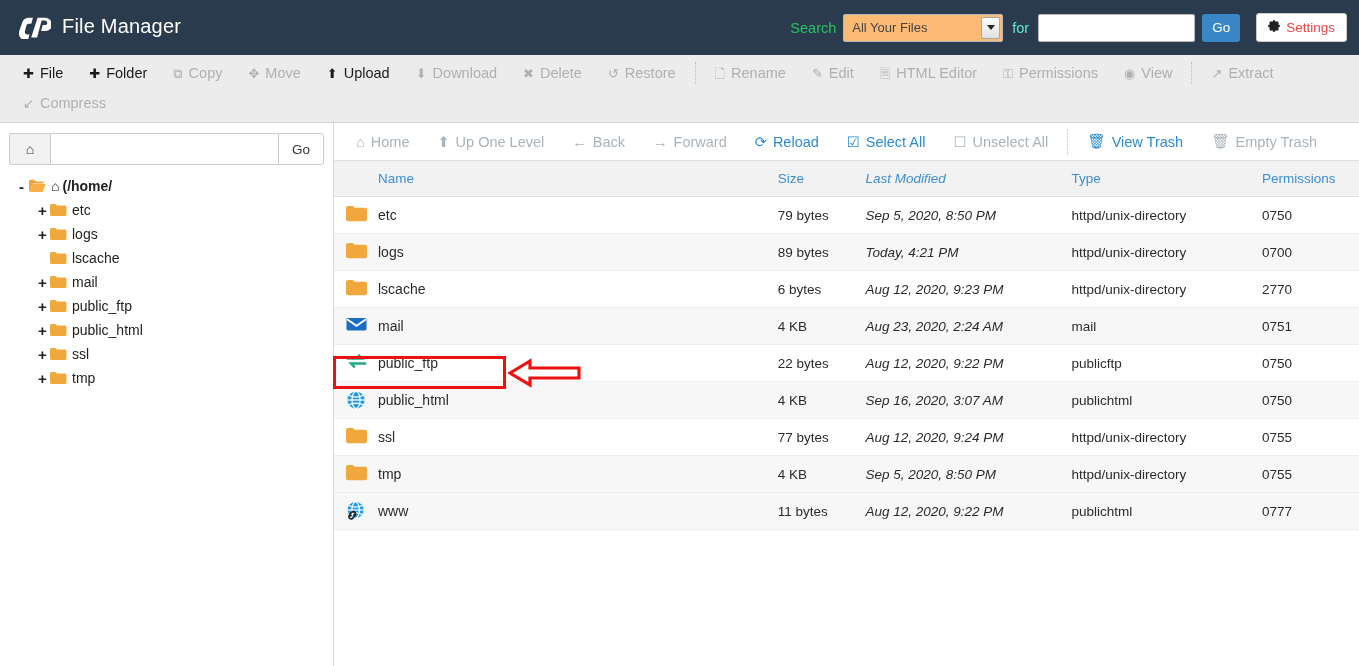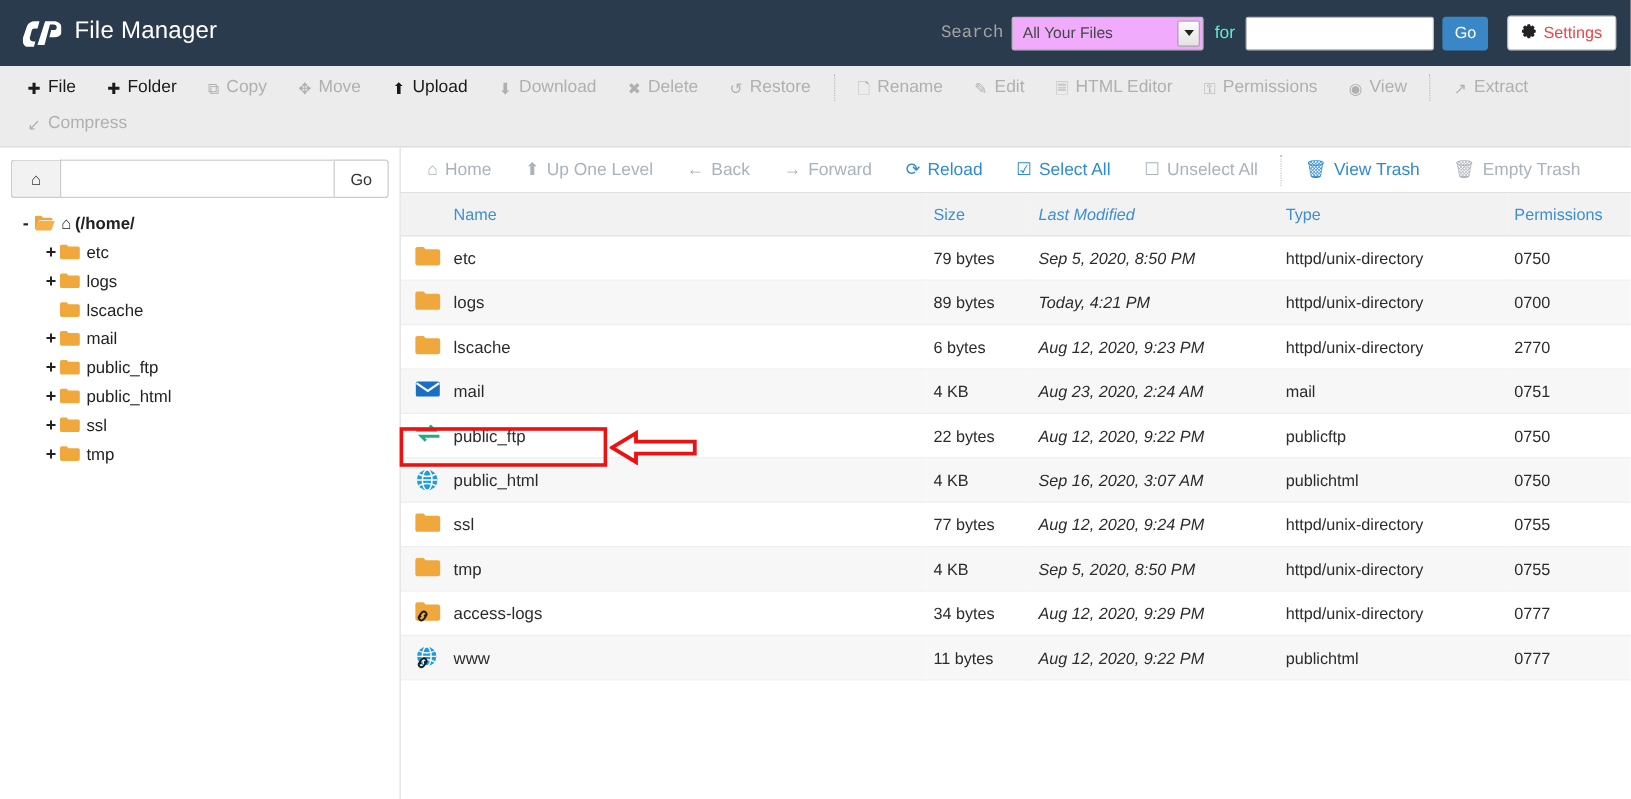--- a/index.html
+++ b/index.html
@@ -37,25 +37,25 @@
     font-size: 20px;
     font-weight: normal;
     letter-spacing: .2px;
   }
   .search-area {
     margin-left: auto;
     display: flex;
     align-items: center;
     gap: 7px;
   }
-  .search-label { color: #a3a3a3; font-size: 14.5px; font-family: Liberation Mono, monospace; }
+  .search-label { color: #22c55e; font-size: 14.5px; }
   .sel-wrap { position: relative; }
   .sel-box {
     width: 160px; height: 28px;
-    background: #f0abfc;
+    background: #fdba74;
     border: 1px solid #b9b9b9;
     border-radius: 2px;
     font-size: 13px;
     color: #454545;
     display: flex; align-items: center;
     padding: 0 26px 0 8px;
   }
   .sel-arrow {
     position: absolute; right: 3px; top: 3px;
     width: 19px; height: 22px;
@@ -681,40 +681,20 @@
               </span>
               <span class="fname">tmp</span>
             </div>
               </td>
             <td class="c-size">4 KB</td>
             <td class="c-mod">Sep 5, 2020, 8:50 PM</td>
             <td class="c-type">httpd/unix-directory</td>
             <td class="c-perm">0755</td>
           </tr>
 
-          <tr>
-            <td class="c-name">
-                <div class="name-cell">
-              <span class="icon-slot">
-                <svg width="21" height="19" viewBox="0 0 21 19">
-                  <path fill="#f0a83c" d="M0 2.8C0 1.7.9.9 2 .9h5l1.7 1.9h10.3c1.1 0 2 .9 2 2v9.4c0 1.1-.9 2-2 2H2c-1.1 0-2-.9-2-2z"></path>
-                  <g transform="translate(2.5,9)">
-                    <path d="M2.2 4.4a2.2 2.2 0 010-3.1l1.1-1.1a2.2 2.2 0 013.1 3.1l-.5.5" stroke="#1c1c1c" stroke-width="1.6" fill="none"></path>
-                    <path d="M5.2 2.2a2.2 2.2 0 010 3.1l-1.1 1.1a2.2 2.2 0 01-3.1-3.1l.5-.5" stroke="#1c1c1c" stroke-width="1.6" fill="none"></path>
-                  </g>
-                </svg>
-              </span>
-              <span class="fname">access-logs</span>
-            </div>
-              </td>
-            <td class="c-size">34 bytes</td>
-            <td class="c-mod">Aug 12, 2020, 9:29 PM</td>
-            <td class="c-type">httpd/unix-directory</td>
-            <td class="c-perm">0777</td>
-          </tr>
 
           <tr class="alt">
             <td class="c-name">
                 <div class="name-cell">
               <span class="icon-slot">
                 <svg width="21" height="21" viewBox="0 0 21 21">
                   <circle cx="9.6" cy="9" r="8" fill="#1f9ae8"></circle>
                   <g stroke="#ffffff" stroke-width="1.2" fill="none">
                     <ellipse cx="9.6" cy="9" rx="3.7" ry="8"></ellipse>
                     <line x1="1.6" y1="9" x2="17.6" y2="9"></line>

